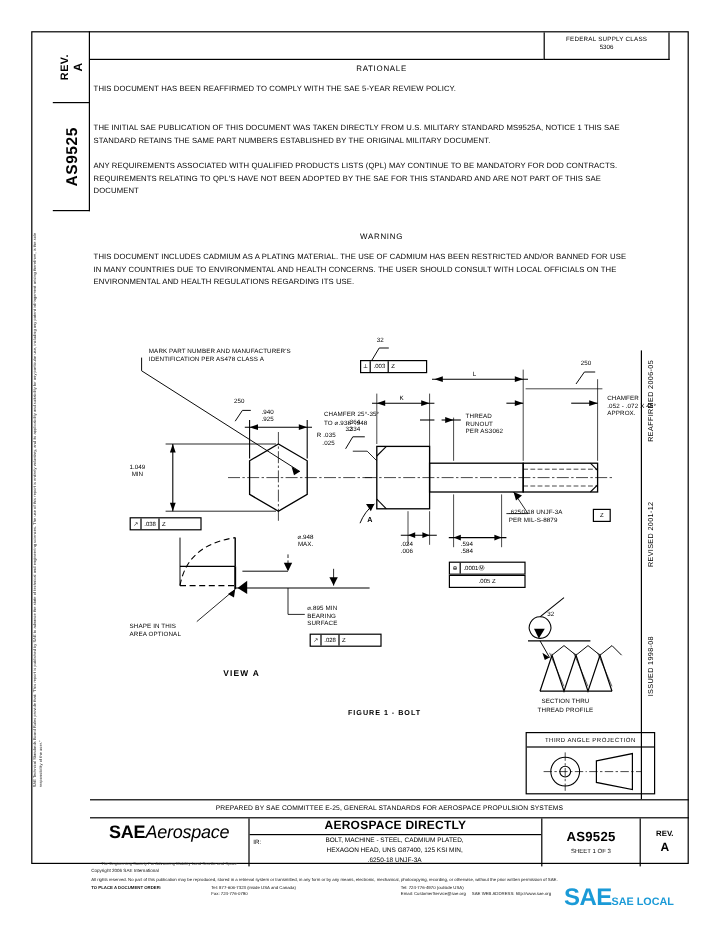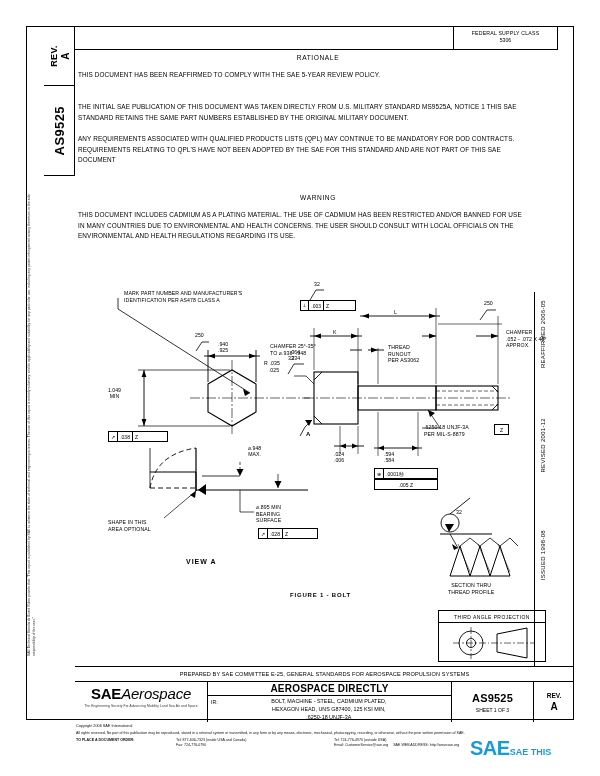--- a/index.html
+++ b/index.html
@@ -206,21 +206,21 @@
     border-bottom: 1.2px solid #000;
     display: flex; align-items: center; justify-content: center;
     font-size: 5.6px; letter-spacing: 0.1px;
   }
   .tb-row { display: flex; height: 40px; }
   .tb-logo {
     width: 133px;
     border-right: 1.2px solid #000;
     box-sizing: border-box;
     display: flex; flex-direction: column;
-    align-items: center; justify-content: flex-start;
+    align-items: center; justify-content: space-between;
     padding-top: 3px;
   }
   .logo-main { font-size: 15px; white-space: nowrap; letter-spacing: -0.2px; }
   .logo-sae { font-weight: bold; font-style: normal; }
   .logo-aero { font-style: italic; font-weight: normal; }
   .logo-sub { font-size: 3.3px; margin-top: 2px; color: #333; letter-spacing: 0.1px; }
 
   .tb-desc {
     flex: 1;
     border-right: 1.2px solid #000;
@@ -592,16 +592,16 @@
       <div class="f-c2">Fax: 724-776-0790</div>
       <div class="f-c3">
         <span>Email: CustomerService@sae.org</span>
         &nbsp;&nbsp;&nbsp;
         <span>SAE WEB ADDRESS: http://www.sae.org</span>
       </div>
     </div>
   </div>
 
   <div class="wm">
-    <span>SAE</span><span class="wm-sub">SAE THIS</span>
+    <span>SAE</span><span class="wm-sub">SAE LOCAL</span>
   </div>
 
 </div>
 
 </body></html>

